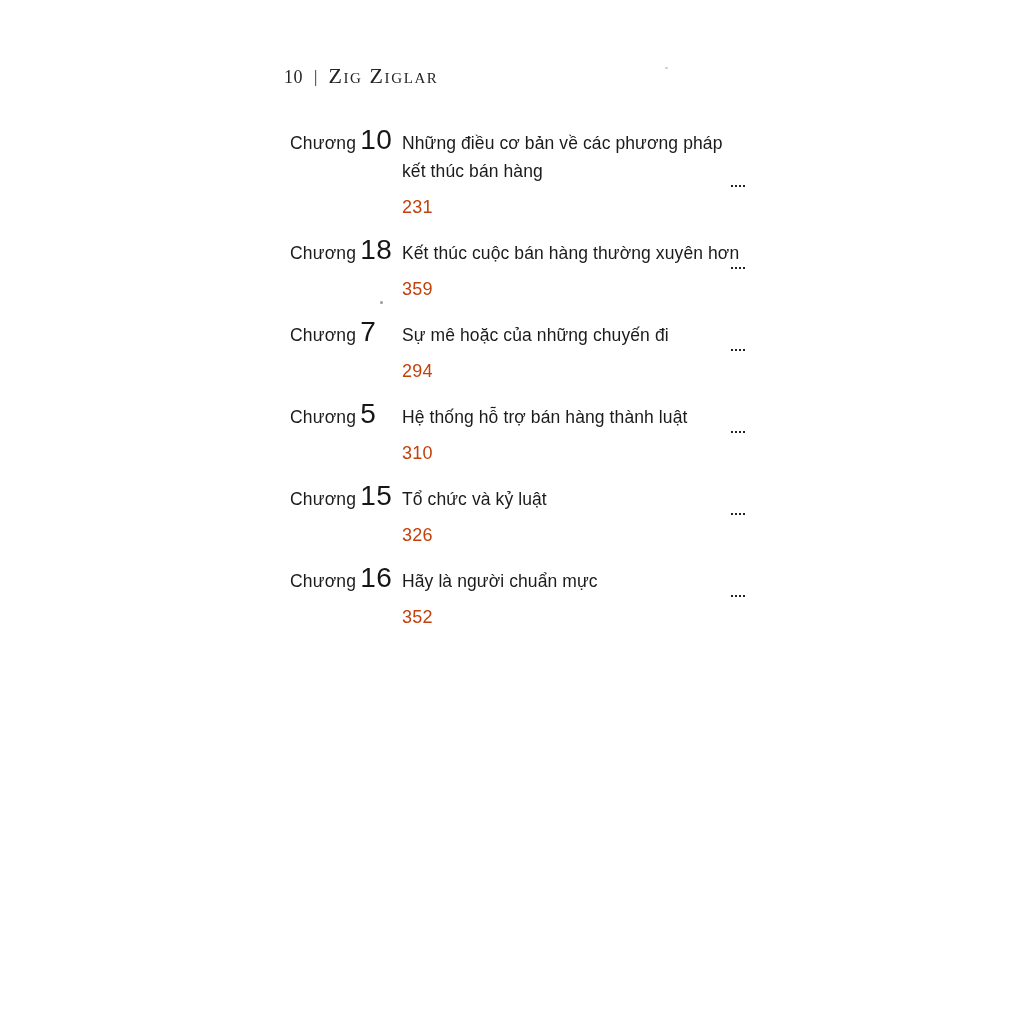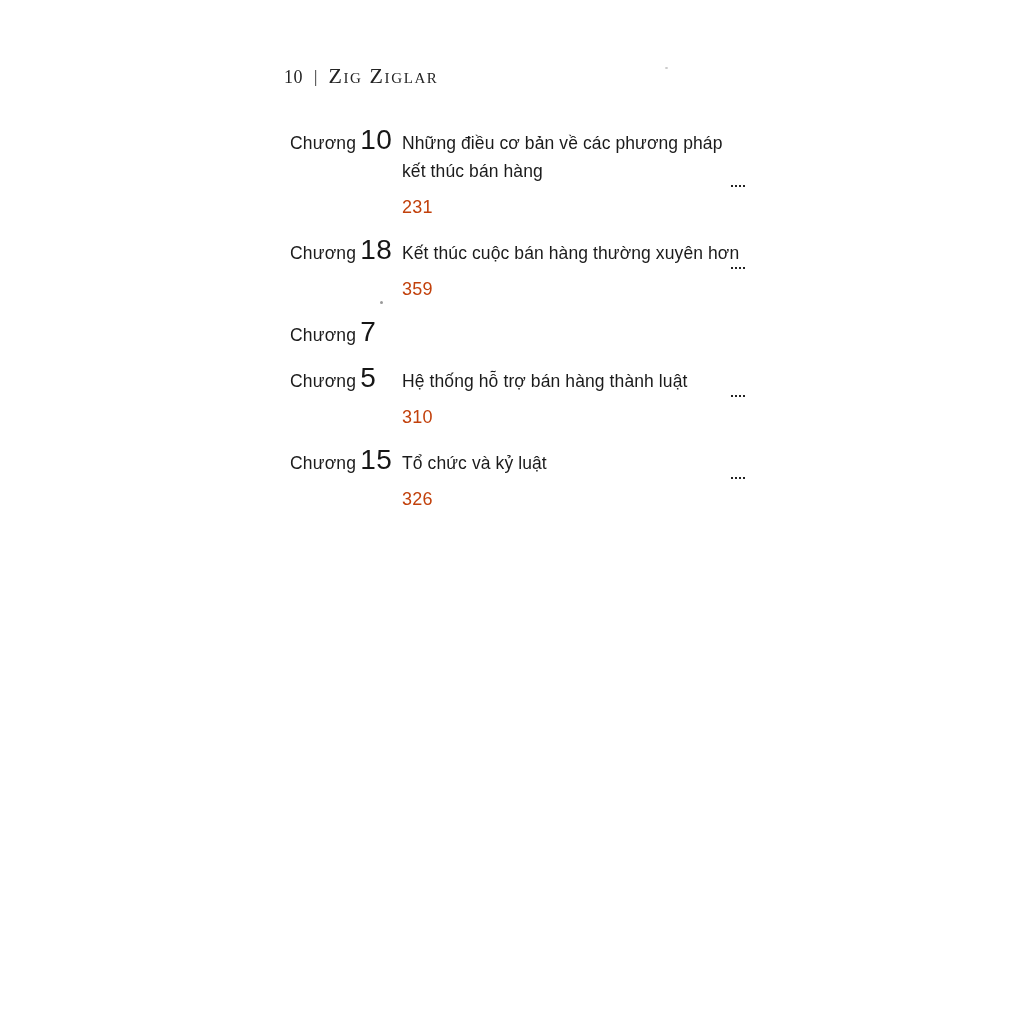--- a/index.html
+++ b/index.html
@@ -162,20 +162,27 @@
           <span class="page-num">359</span>
         </div>
       </div>
     </div>
 
 
     <div class="toc-entry">
       <div class="chapter-col">
         <span class="chapter-word">Chương</span><span class="chapter-number">7</span>
       </div>
+      <div class="title-col">
+        <div class="t-line leader-line">
+          <span class="t-text">Sự mê hoặc của những chuyến đi</span>
+          <span class="dot-leader"></span>
+          <span class="page-num">294</span>
+        </div>
+      </div>
     </div>
 
     <div class="toc-entry">
       <div class="chapter-col">
         <span class="chapter-word">Chương</span><span class="chapter-number">5</span>
       </div>
       <div class="title-col">
         <div class="t-line leader-line">
           <span class="t-text">Hệ thống hỗ trợ bán hàng thành luật</span>
           <span class="dot-leader"></span>
@@ -190,19 +197,31 @@
       </div>
       <div class="title-col">
         <div class="t-line leader-line">
           <span class="t-text">Tổ chức và kỷ luật</span>
           <span class="dot-leader"></span>
           <span class="page-num">326</span>
         </div>
       </div>
     </div>
 
+    <div class="toc-entry">
+      <div class="chapter-col">
+        <span class="chapter-word">Chương</span><span class="chapter-number">16</span>
+      </div>
+      <div class="title-col">
+        <div class="t-line leader-line">
+          <span class="t-text">Hãy là người chuẩn mực</span>
+          <span class="dot-leader"></span>
+          <span class="page-num">352</span>
+        </div>
+      </div>
+    </div>
 
   </div>
 
   <div class="stray-dot"></div>
   <div class="stray-speck"></div>
 
 </div>
 
 </body></html>

